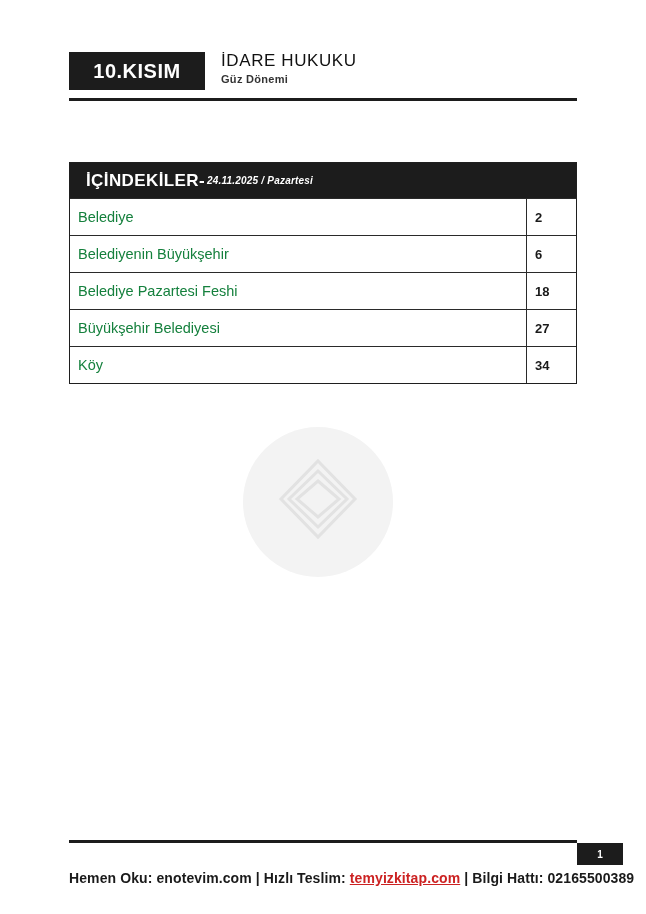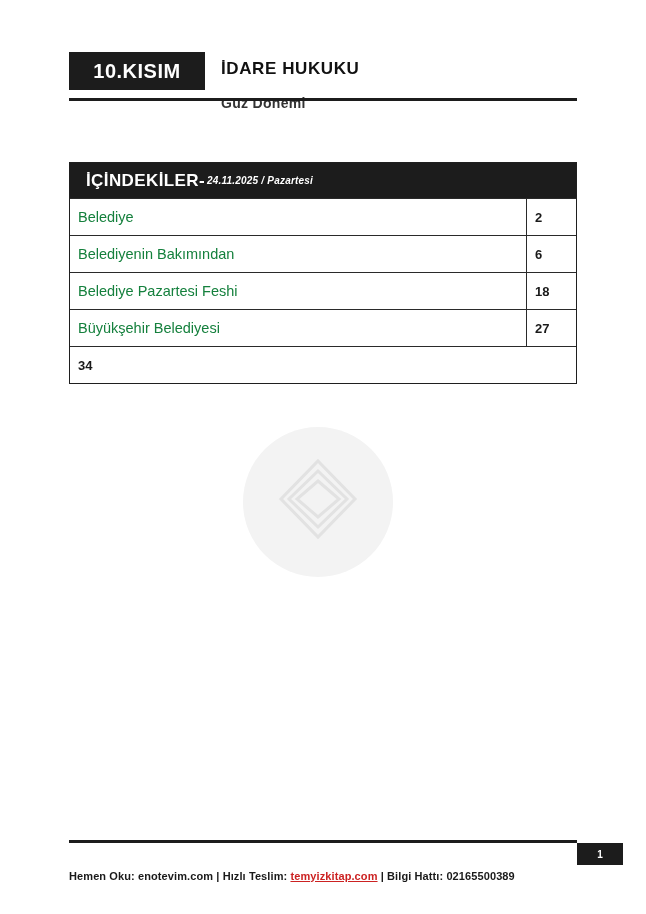--- a/index.html
+++ b/index.html
@@ -49,32 +49,31 @@
     font-weight: bold;
     font-family: "Liberation Sans", sans-serif;
   }
   .header-titles {
     position: absolute;
     left: 152px;
     top: -2px;
   }
   .header-title {
     font-size: 17px;
-    font-weight: bold;
+    font-weight: normal;
     letter-spacing: 0.6px;
     color: #111111;
     line-height: 22px;
-    margin-top: 8px;
   }
   .header-subtitle {
-    font-size: 14px;
+    font-size: 11px;
     font-weight: bold;
     color: #333333;
     letter-spacing: 0.3px;
-    margin-top: 15px;
+    margin-top: 1px;
   }
   .header-rule {
     position: absolute;
     left: 0;
     top: 46px;
     width: 508px;
     height: 3px;
     background: #1c1c1c;
   }
 
@@ -175,21 +174,21 @@
   }
   .page-number-box span {
     font-size: 10px;
     font-weight: bold;
   }
   .footer-line {
     position: absolute;
     left: 69px;
     top: 870px;
     width: 520px;
-    font-size: 11px;
+    font-size: 14px;
     font-weight: bold;
     color: #1a1a1a;
     letter-spacing: 0.1px;
     white-space: nowrap;
   }
   .footer-link {
     color: #cc2222;
     text-decoration: underline;
     font-weight: bold;
   }
@@ -225,32 +224,33 @@
     <div class="toc-head">
       <span class="toc-head-title">İÇİNDEKİLER-</span>
       <span class="toc-head-date">24.11.2025 / Pazartesi</span>
     </div>
 
     <div class="toc-row">
       <div class="toc-title">Belediye</div>
       <div class="toc-page">2</div>
     </div>
     <div class="toc-row">
-      <div class="toc-title">Belediyenin Bakımından</div>
+      <div class="toc-title">Belediyenin Büyükşehir</div>
       <div class="toc-page">6</div>
     </div>
     <div class="toc-row">
       <div class="toc-title">Belediye Pazartesi Feshi</div>
       <div class="toc-page">18</div>
     </div>
     <div class="toc-row">
       <div class="toc-title">Büyükşehir Belediyesi</div>
       <div class="toc-page">27</div>
     </div>
     <div class="toc-row">
+      <div class="toc-title">Köy</div>
       <div class="toc-page">34</div>
     </div>
   </div>
 
   <div class="footer-rule"></div>
   <div class="page-number-box">
     <span>1</span>
   </div>
   <div class="footer-line">
     <span>Hemen Oku:</span>

